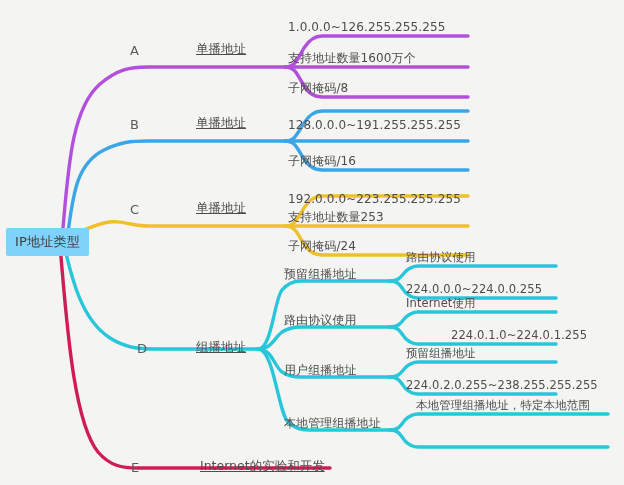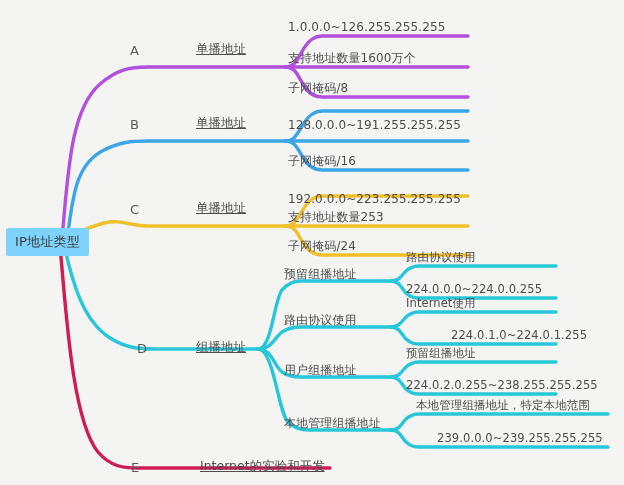--- a/index.html
+++ b/index.html
@@ -199,23 +199,20 @@
   <div class="node lvl4-label" style="left:406px; top:380px;">
     <span>224.0.2.0.255~238.255.255.255</span>
   </div>
 
   <div class="node lvl3-label" style="left:284px; top:417px;">
     <span>本地管理组播地址</span>
   </div>
   <div class="node lvl4-label" style="left:416px; top:400px;">
     <span>本地管理组播地址，特定本地范围</span>
   </div>
-  <div class="node lvl4-label" style="left:437px; top:433px;">
-    <span>239.0.0.0~239.255.255.255</span>
-  </div>
 
   <div class="node lvl1-letter" style="left:131px; top:461px;">
     <span>E</span>
   </div>
   <div class="node lvl2-label" style="left:200px; top:460px;">
     <span>Internet的实验和开发</span>
   </div>
 
 </div>
 

